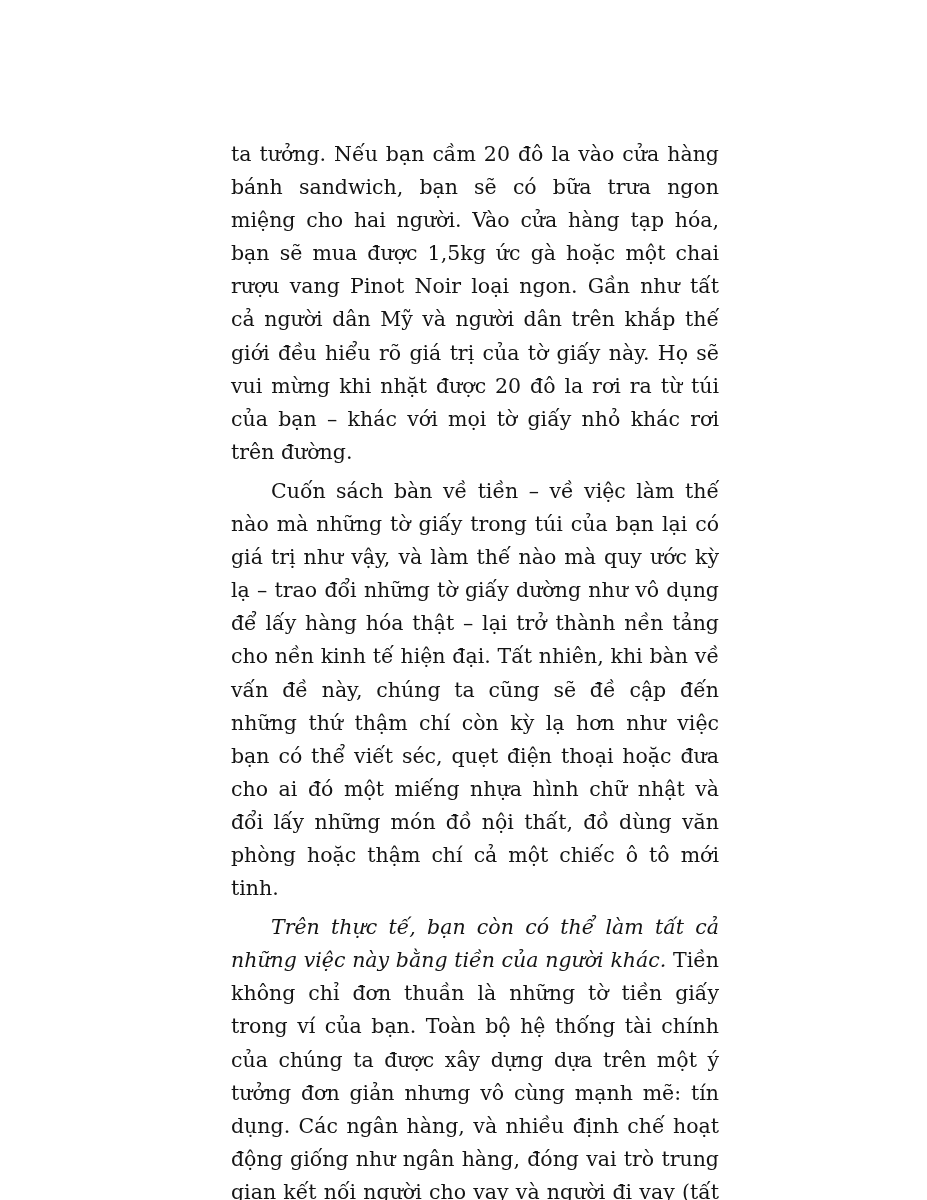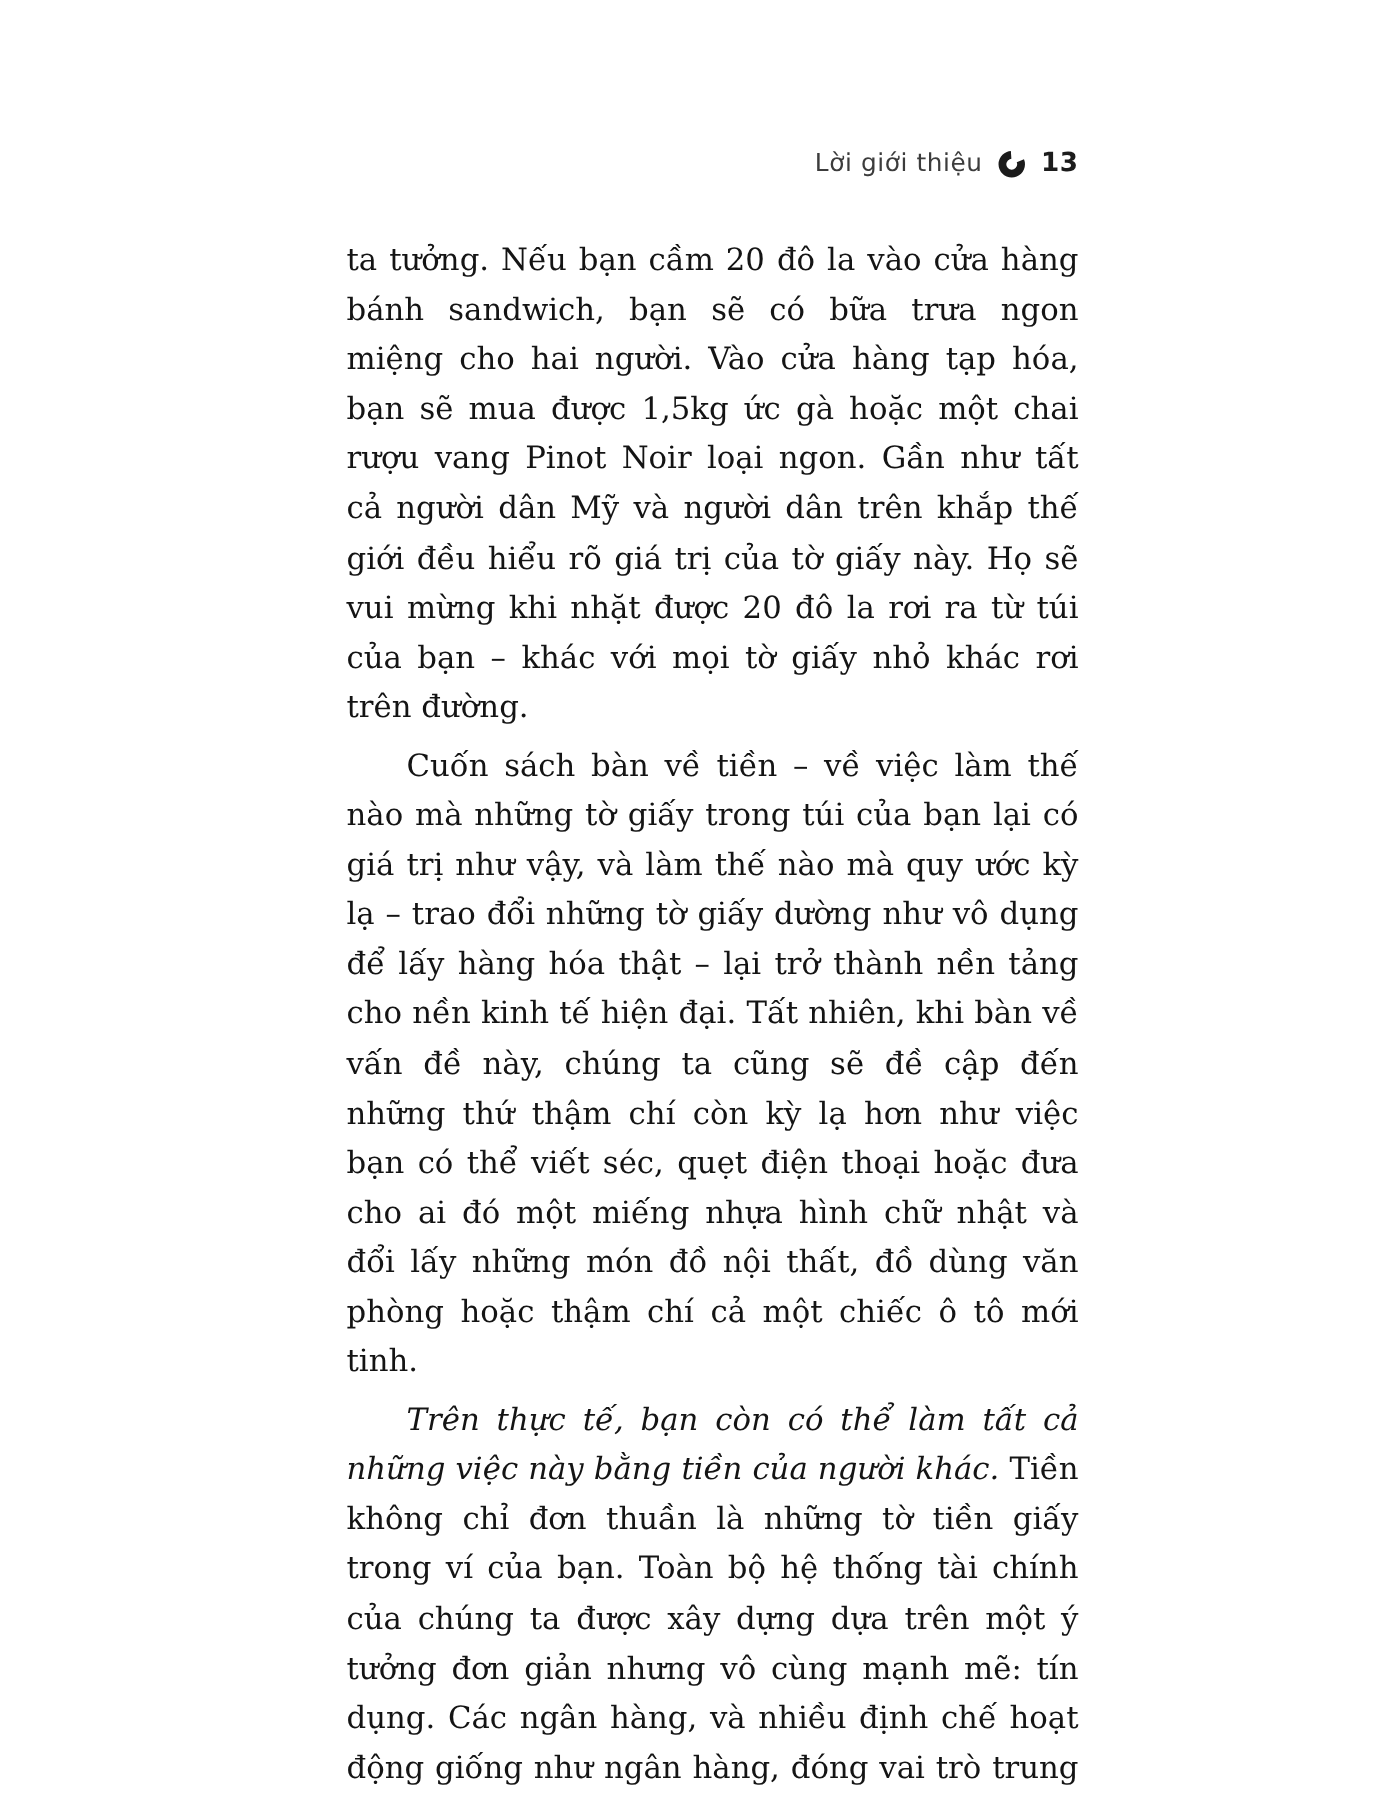--- a/index.html
+++ b/index.html
@@ -49,29 +49,20 @@
   .para { margin-bottom: 6px; margin-left: 11px; }
   .para.indent { text-indent: 40px; }
   .para em { font-style: italic; }
 </style>
 </head>
 <body>
 
 <div class="page">
   <div class="column">
 
-    <header class="page-header">
-      <span class="section-title">Lời giới thiệu</span>
-      <span class="header-icon">
-        <svg width="19" height="19" viewBox="0 0 19 19" aria-hidden="true">
-          <circle cx="9.5" cy="9.5" r="6.2" fill="none" stroke="#1b1b1b" stroke-width="5.2" stroke-dasharray="31 8" transform="rotate(-22 9.5 9.5)" stroke-linecap="butt"></circle>
-        </svg>
-      </span>
-      <span class="page-number">13</span>
-    </header>
 
     <main class="body-text">
       <p class="para">ta tưởng. Nếu bạn cầm 20 đô la vào cửa hàng bánh sandwich, bạn sẽ có bữa trưa ngon miệng cho hai người. Vào cửa hàng tạp hóa, bạn sẽ mua được 1,5kg ức gà hoặc một chai rượu vang Pinot Noir loại ngon. Gần như tất cả người dân Mỹ và người dân trên khắp thế giới đều hiểu rõ giá trị của tờ giấy này. Họ sẽ vui mừng khi nhặt được 20 đô la rơi ra từ túi của bạn – khác với mọi tờ giấy nhỏ khác rơi trên đường.</p>
 
       <p class="para indent">Cuốn sách bàn về tiền – về việc làm thế nào mà những tờ giấy trong túi của bạn lại có giá trị như vậy, và làm thế nào mà quy ước kỳ lạ – trao đổi những tờ giấy dường như vô dụng để lấy hàng hóa thật – lại trở thành nền tảng cho nền kinh tế hiện đại. Tất nhiên, khi bàn về vấn đề này, chúng ta cũng sẽ đề cập đến những thứ thậm chí còn kỳ lạ hơn như việc bạn có thể viết séc, quẹt điện thoại hoặc đưa cho ai đó một miếng nhựa hình chữ nhật và đổi lấy những món đồ nội thất, đồ dùng văn phòng hoặc thậm chí cả một chiếc ô tô mới tinh.</p>
 
       <p class="para indent"><em>Trên thực tế, bạn còn có thể làm tất cả những việc này bằng tiền của người khác.</em><span> Tiền không chỉ đơn thuần là những tờ tiền giấy trong ví của bạn. Toàn bộ hệ thống tài chính của chúng ta được xây dựng dựa trên một ý tưởng đơn giản nhưng vô cùng mạnh mẽ: tín dụng. Các ngân hàng, và nhiều định chế hoạt động giống như ngân hàng, đóng vai trò trung gian kết nối người cho vay và người đi vay (tất nhiên là kèm một khoản phí). Trong quá trình cho vay, điều đáng chú ý là các định</span></p>
     </main>
 
   </div>

